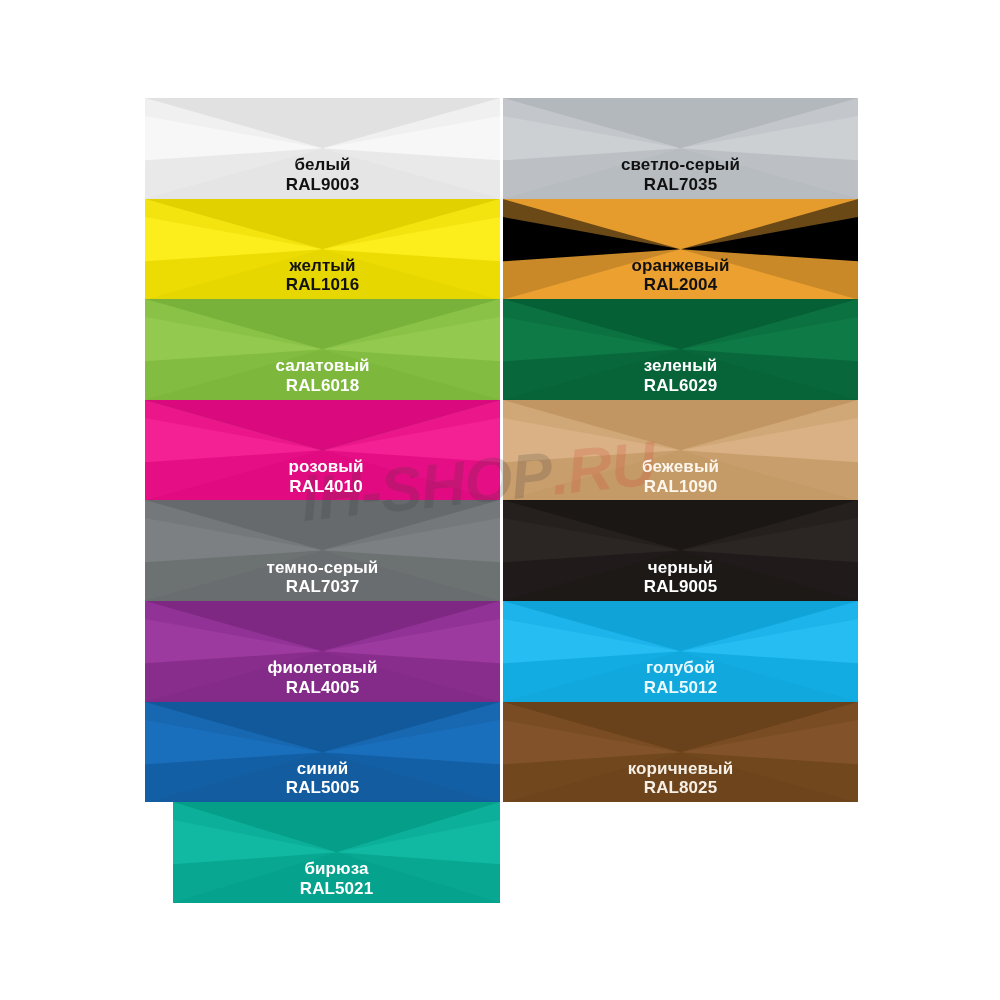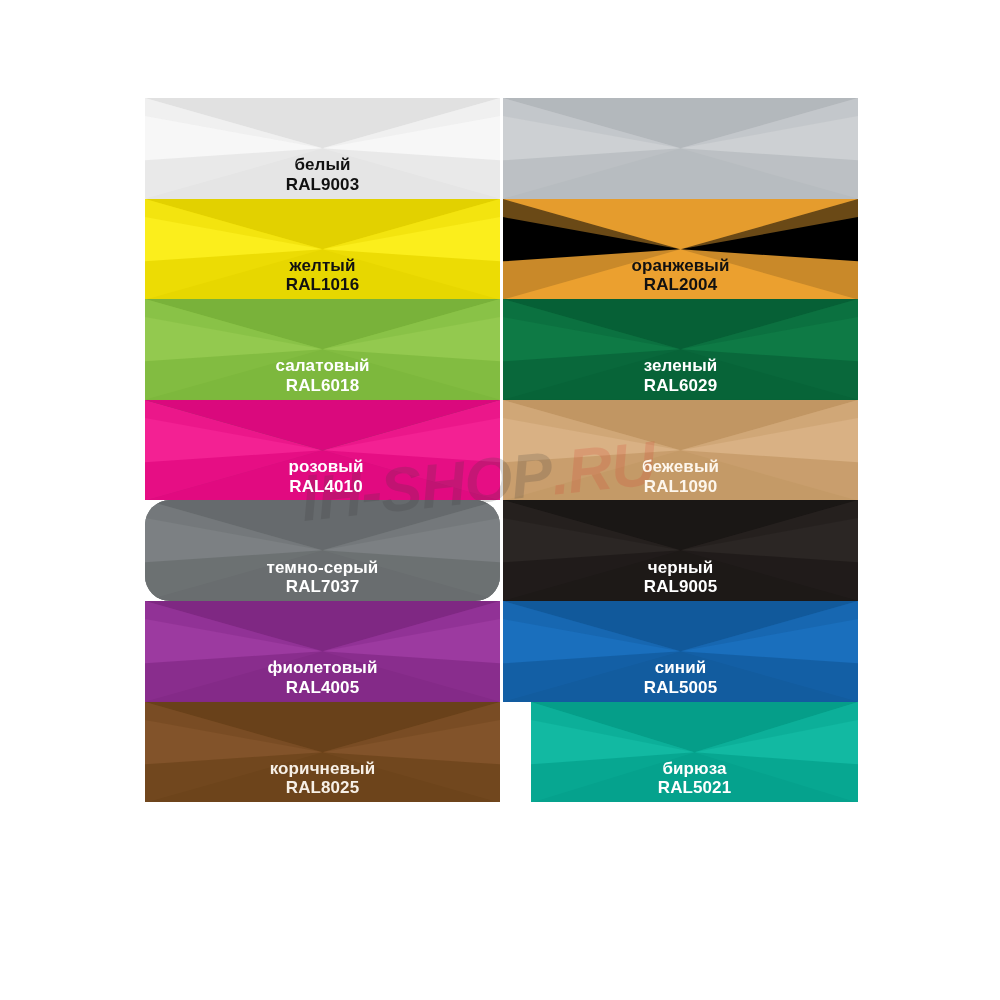--- a/index.html
+++ b/index.html
@@ -97,20 +97,24 @@
         <div class="facet">
           <svg viewBox="0 0 100 100" preserveAspectRatio="none">
             <polygon points="0,0 100,0 50,50" fill="#b0b4b9"></polygon>
             <polygon points="0,100 100,100 50,50" fill="#b0b4b9"></polygon>
             <polygon points="0,0 0,100 50,50" fill="#cdd0d3"></polygon>
             <polygon points="100,0 100,100 50,50" fill="#cdd0d3"></polygon>
             <polygon points="0,62 50,50 100,62 100,100 0,100" fill="#b9bdc1" opacity="0.85"></polygon>
             <polygon points="0,18 50,50 100,18 100,0 0,0" fill="#b9bdc1" opacity="0.45"></polygon>
           </svg>
         </div>
+        <div class="label" style="color: rgb(17, 17, 17);">
+          <span class="name">светло-серый</span>
+          <span class="code">RAL7035</span>
+        </div>
       </div>
       <div class="swatch" style="background: rgb(247, 228, 0);">
         <div class="facet">
           <svg viewBox="0 0 100 100" preserveAspectRatio="none">
             <polygon points="0,0 100,0 50,50" fill="#ddcc00"></polygon>
             <polygon points="0,100 100,100 50,50" fill="#ddcc00"></polygon>
             <polygon points="0,0 0,100 50,50" fill="#fbee1c"></polygon>
             <polygon points="100,0 100,100 50,50" fill="#fbee1c"></polygon>
             <polygon points="0,62 50,50 100,62 100,100 0,100" fill="#e9d800" opacity="0.85"></polygon>
             <polygon points="0,18 50,50 100,18 100,0 0,0" fill="#e9d800" opacity="0.45"></polygon>
@@ -194,21 +198,21 @@
             <polygon points="100,0 100,100 50,50" fill="#d9b184"></polygon>
             <polygon points="0,62 50,50 100,62 100,100 0,100" fill="#c69b69" opacity="0.85"></polygon>
             <polygon points="0,18 50,50 100,18 100,0 0,0" fill="#c69b69" opacity="0.45"></polygon>
           </svg>
         </div>
         <div class="label" style="color: rgb(253, 246, 236);">
           <span class="name">бежевый</span>
           <span class="code">RAL1090</span>
         </div>
       </div>
-      <div class="swatch" style="background: rgb(110, 114, 116); border-radius: 25px;">
+      <div class="swatch" style="background: rgb(110, 114, 116);">
         <div class="facet">
           <svg viewBox="0 0 100 100" preserveAspectRatio="none">
             <polygon points="0,0 100,0 50,50" fill="#63676a"></polygon>
             <polygon points="0,100 100,100 50,50" fill="#63676a"></polygon>
             <polygon points="0,0 0,100 50,50" fill="#7c8083"></polygon>
             <polygon points="100,0 100,100 50,50" fill="#7c8083"></polygon>
             <polygon points="0,62 50,50 100,62 100,100 0,100" fill="#6a6e70" opacity="0.85"></polygon>
             <polygon points="0,18 50,50 100,18 100,0 0,0" fill="#6a6e70" opacity="0.45"></polygon>
           </svg>
         </div>
@@ -242,20 +246,36 @@
             <polygon points="100,0 100,100 50,50" fill="#9c3aa0"></polygon>
             <polygon points="0,62 50,50 100,62 100,100 0,100" fill="#862b8a" opacity="0.85"></polygon>
             <polygon points="0,18 50,50 100,18 100,0 0,0" fill="#862b8a" opacity="0.45"></polygon>
           </svg>
         </div>
         <div class="label" style="color: rgb(255, 255, 255);">
           <span class="name">фиолетовый</span>
           <span class="code">RAL4005</span>
         </div>
       </div>
+      <div class="swatch" style="background: rgb(18, 176, 232);">
+        <div class="facet">
+          <svg viewBox="0 0 100 100" preserveAspectRatio="none">
+            <polygon points="0,0 100,0 50,50" fill="#0f9ed1"></polygon>
+            <polygon points="0,100 100,100 50,50" fill="#0f9ed1"></polygon>
+            <polygon points="0,0 0,100 50,50" fill="#26bdf2"></polygon>
+            <polygon points="100,0 100,100 50,50" fill="#26bdf2"></polygon>
+            <polygon points="0,62 50,50 100,62 100,100 0,100" fill="#11a9df" opacity="0.85"></polygon>
+            <polygon points="0,18 50,50 100,18 100,0 0,0" fill="#11a9df" opacity="0.45"></polygon>
+          </svg>
+        </div>
+        <div class="label" style="color: rgb(234, 250, 255);">
+          <span class="name">голубой</span>
+          <span class="code">RAL5012</span>
+        </div>
+      </div>
       <div class="swatch" style="background: rgb(20, 97, 168);">
         <div class="facet">
           <svg viewBox="0 0 100 100" preserveAspectRatio="none">
             <polygon points="0,0 100,0 50,50" fill="#105695"></polygon>
             <polygon points="0,100 100,100 50,50" fill="#105695"></polygon>
             <polygon points="0,0 0,100 50,50" fill="#1a6fbd"></polygon>
             <polygon points="100,0 100,100 50,50" fill="#1a6fbd"></polygon>
             <polygon points="0,62 50,50 100,62 100,100 0,100" fill="#135da1" opacity="0.85"></polygon>
             <polygon points="0,18 50,50 100,18 100,0 0,0" fill="#135da1" opacity="0.45"></polygon>
           </svg>

